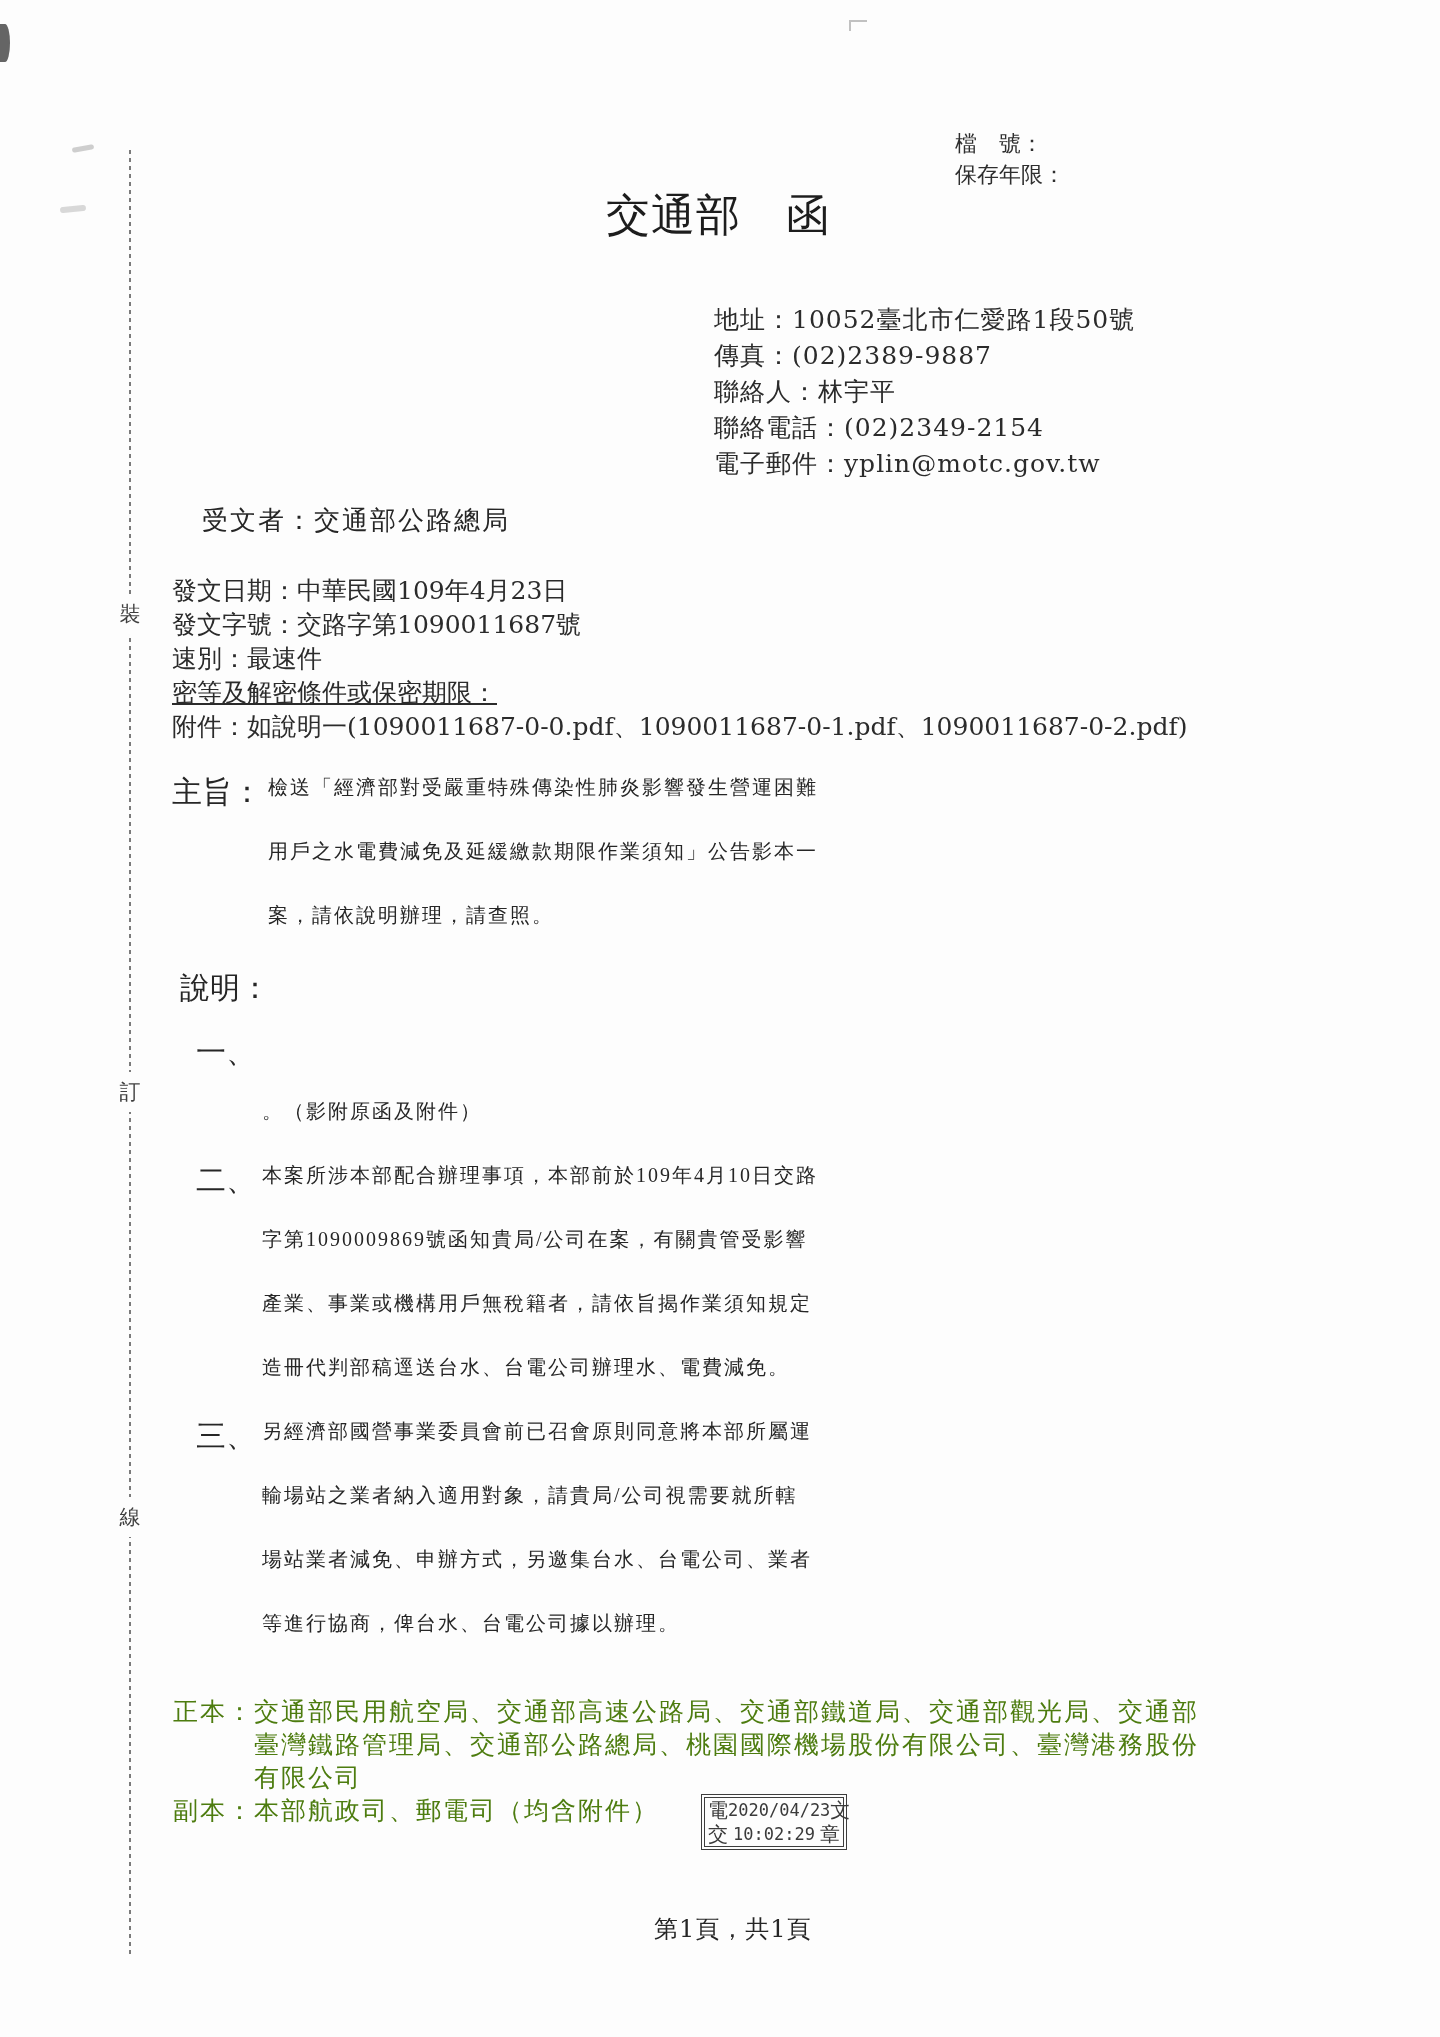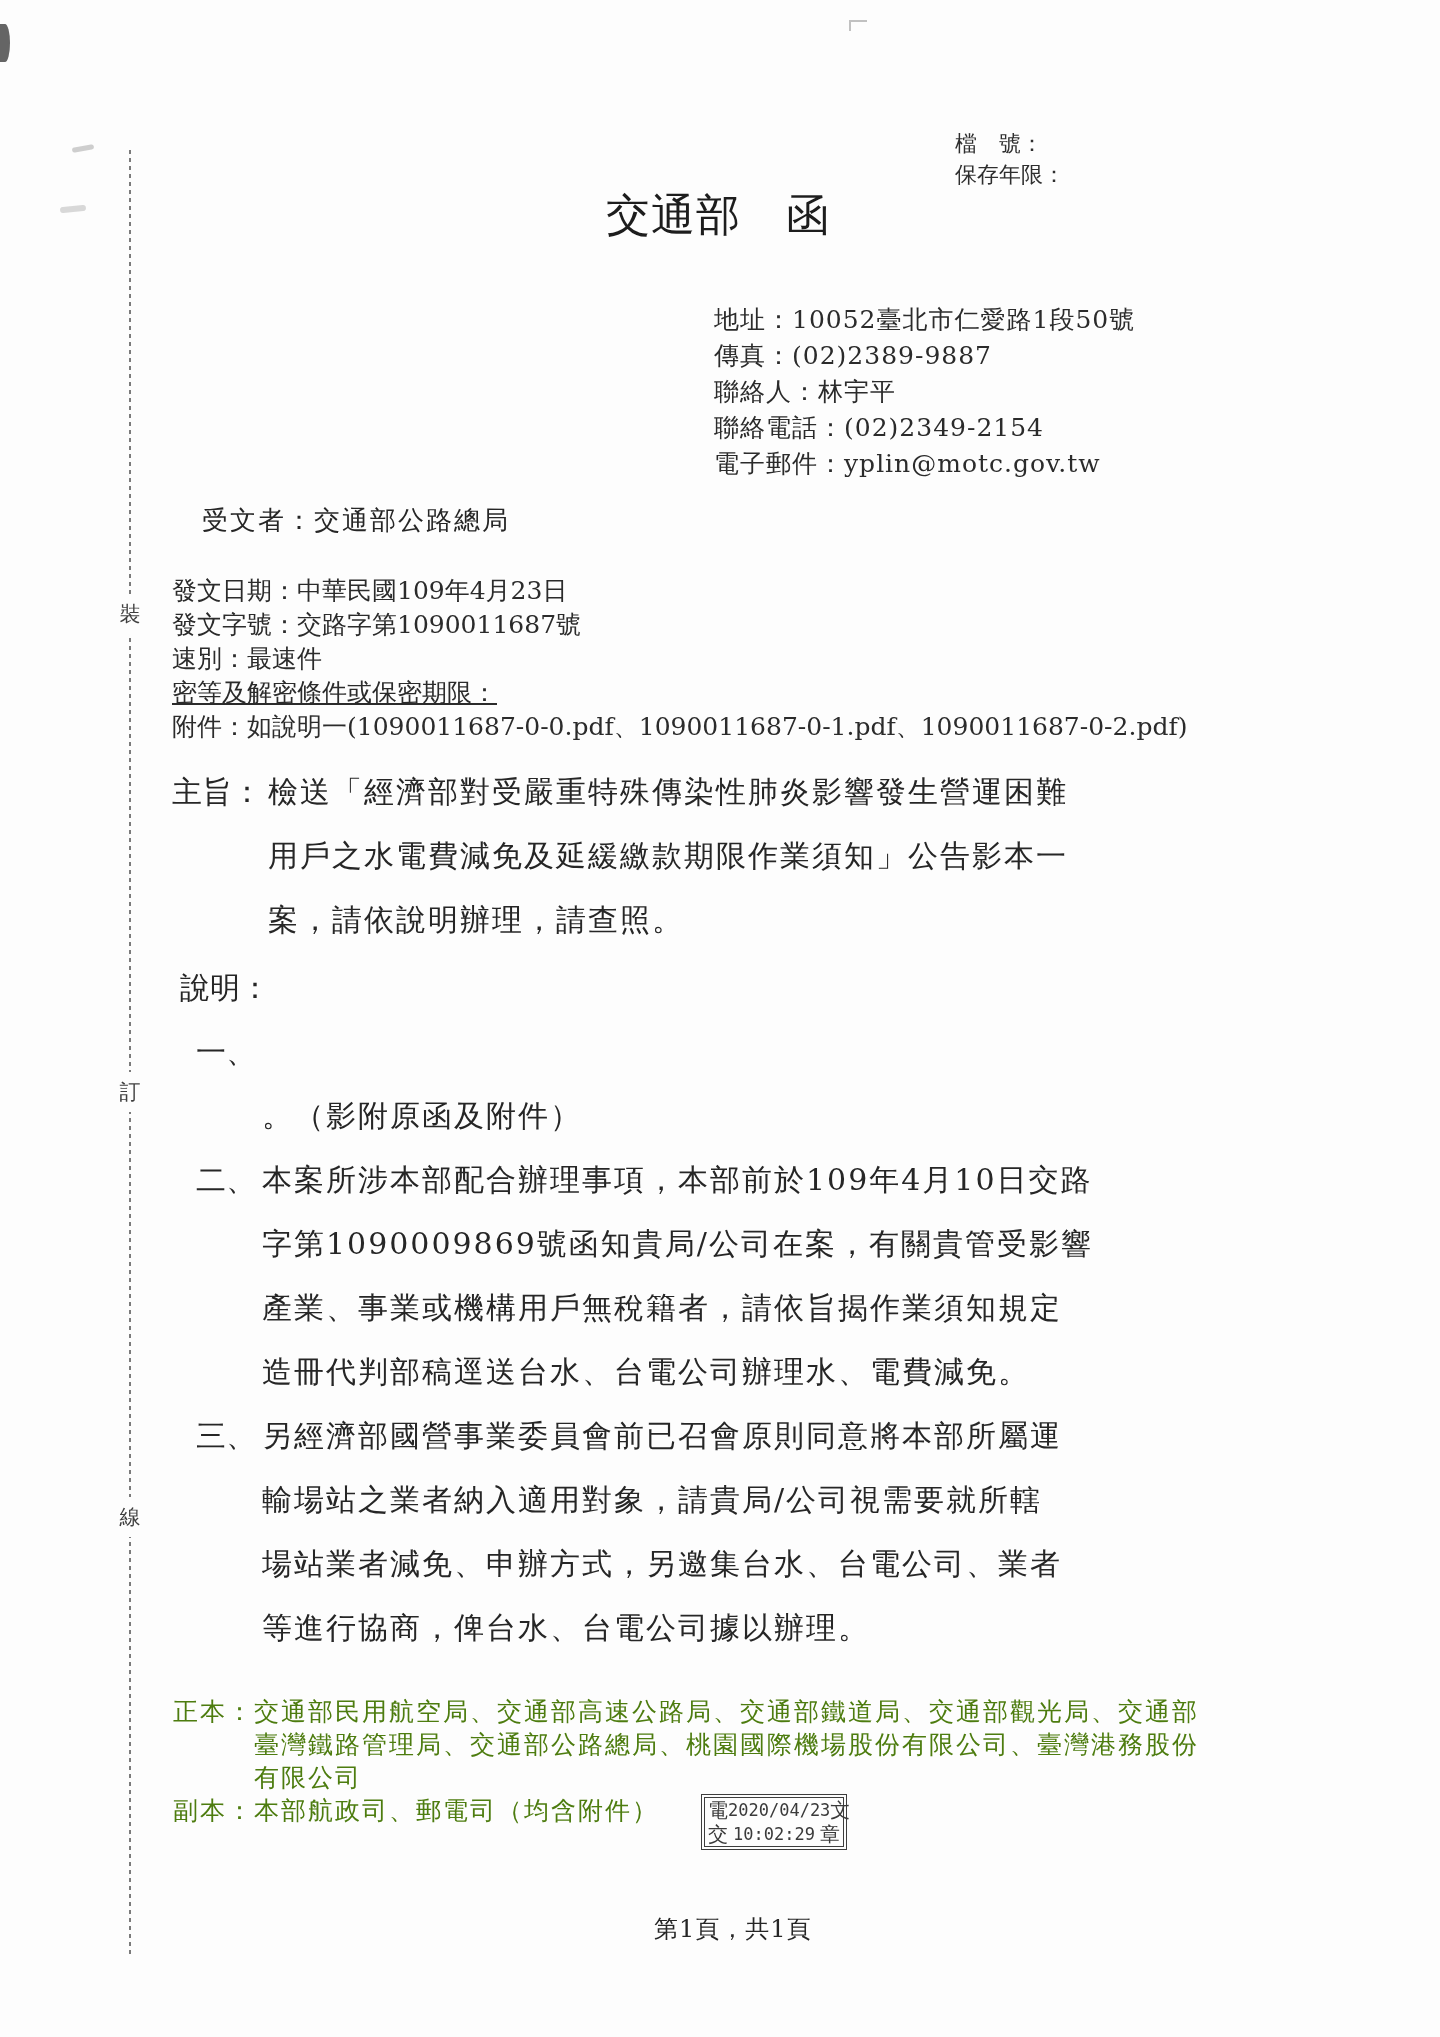--- a/index.html
+++ b/index.html
@@ -11,21 +11,21 @@
     font-family:"DejaVu Serif","Liberation Serif",serif;
     color:#262626;
   }
   .abs{position:absolute;white-space:nowrap;line-height:1;}
   .hdr-label{font-size:22px;color:#2e2e2e;}
   .doc-title{font-size:44px;letter-spacing:1px;color:#1d1d1d;font-weight:normal;margin:0;}
   .sender-line{font-size:25px;letter-spacing:1px;color:#2b2b2b;}
   .recipient{font-size:26px;letter-spacing:2px;}
   .meta-line{font-size:25px;color:#2b2b2b;}
   .body-label{font-size:30px;}
-  .body-line{font-size:30px;letter-spacing:2px;}
+  .body-line{font-size:20px;letter-spacing:2px;font-family:Liberation Serif, serif;}
   .dist-line{font-size:25px;letter-spacing:2px;color:#4d7c0f;}
   .footer-line{font-size:24px;letter-spacing:1px;}
   
   .margin-rule{
     position:absolute;left:129px;top:150px;width:2px;height:1805px;
     background:repeating-linear-gradient(to bottom,#5a5a5a 0 4px,transparent 4px 8px);
     opacity:.8;
   }
   .binding-mark{
     position:absolute;left:114px;width:32px;text-align:center;

